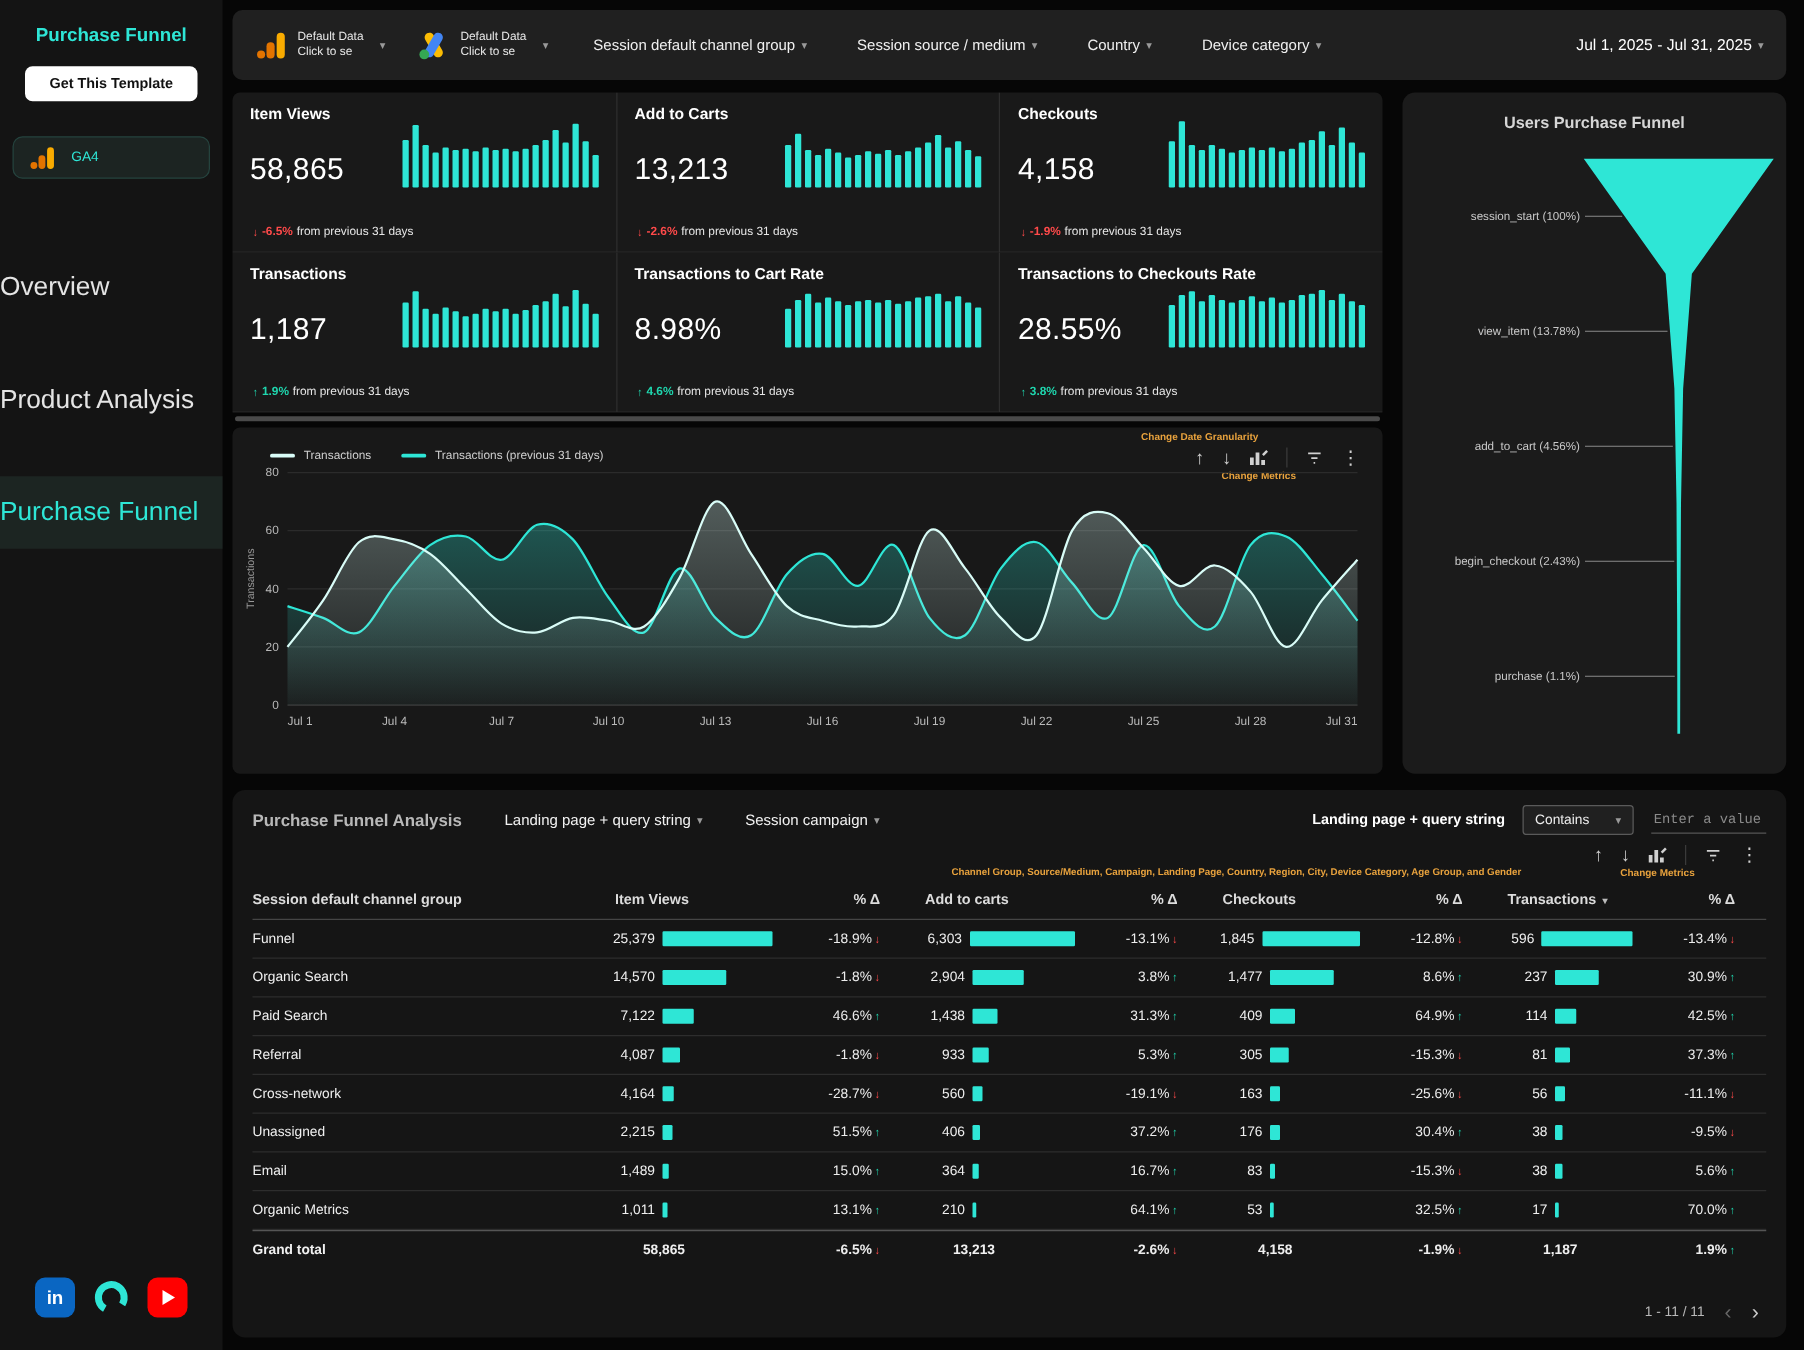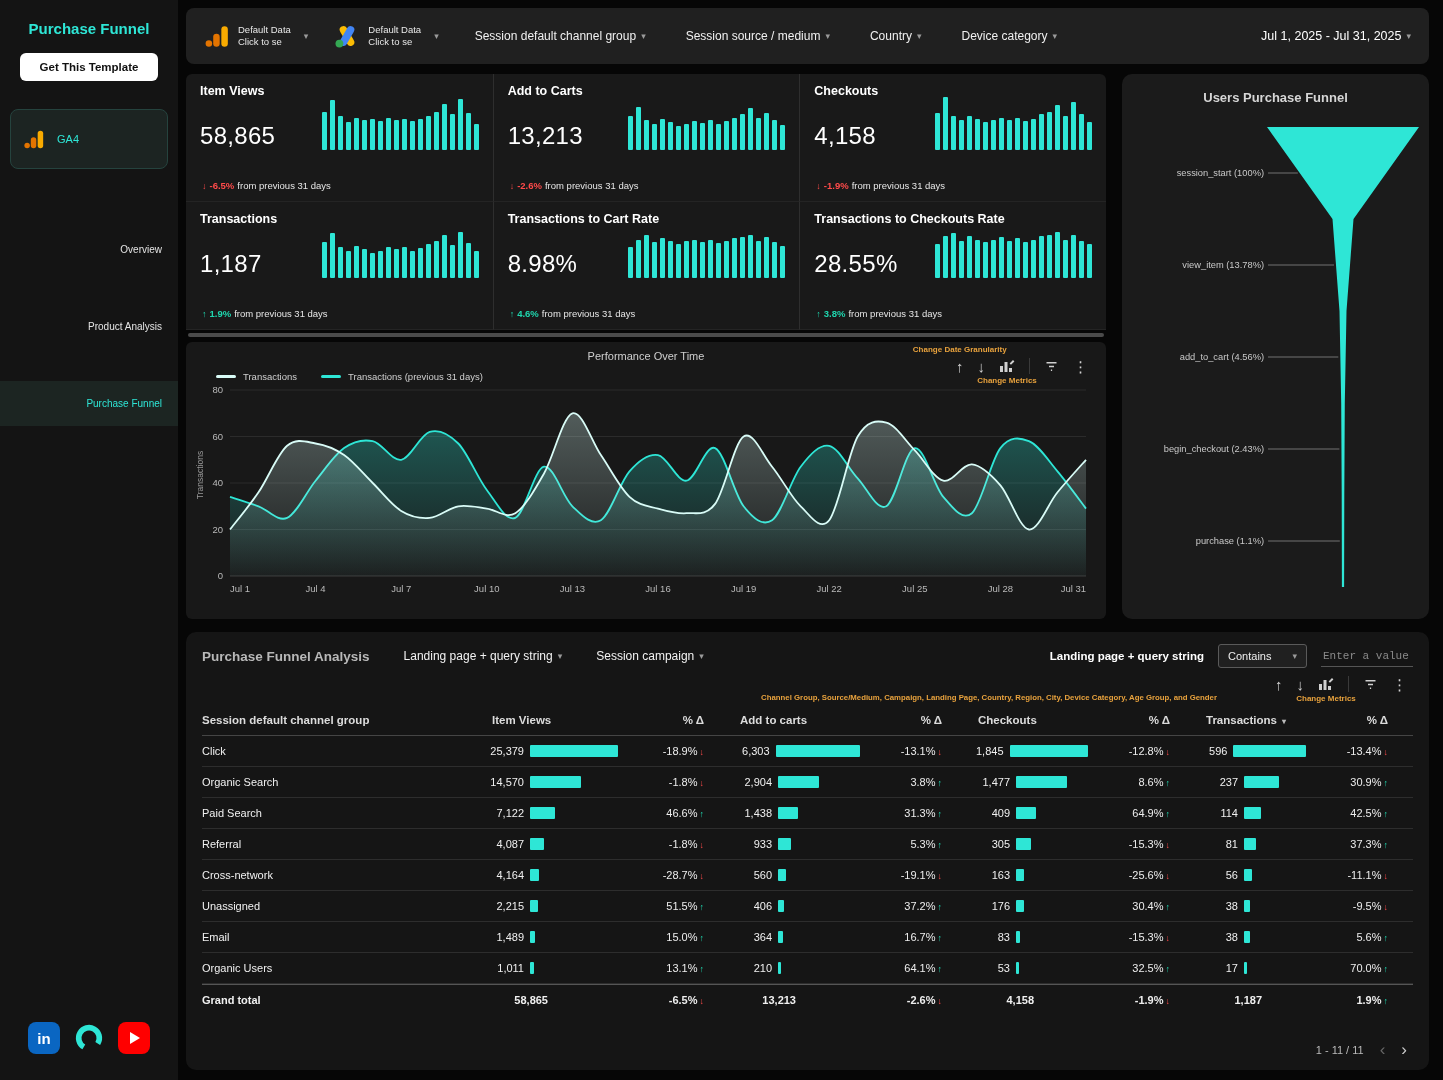--- a/index.html
+++ b/index.html
@@ -4,25 +4,25 @@
 <style>
 *{box-sizing:border-box;margin:0;padding:0}
 html,body{width:1443px;height:1080px}
 body{background:#060606;font-family:"Liberation Sans",sans-serif;color:#fff;overflow:hidden}
 .app{display:flex;height:100%}
 
 .sidebar{width:178px;background:#141414;flex-shrink:0;display:flex;flex-direction:column;padding-top:20px}
 .sb-title{color:#2ee6d6;font-size:15px;font-weight:bold;text-align:center;margin-bottom:16px}
 .tpl-btn{margin:0 20px;background:#fff;color:#111;border:none;border-radius:6px;font-size:11.5px;font-weight:bold;padding:8px 6px;cursor:pointer;font-family:inherit}
 .src-list{margin-top:28px;display:flex;flex-direction:column;gap:10px;padding:0 10px}
-.src-item{display:flex;align-items:center;gap:10px;padding:16px 10px;border-radius:8px;font-size:11px;color:#ececec;cursor:pointer}
+.src-item{display:flex;align-items:center;gap:10px;padding:3px 10px;border-radius:8px;font-size:11px;color:#ececec;cursor:pointer}
 .src-item.active{background:#1c2422;border:1px solid #25433e;color:#2ee6d6}
 .src-icon{width:26px;height:26px;display:flex;align-items:center;justify-content:center}
 .nav{margin-top:42px;display:flex;flex-direction:column}
-.nav-item{padding:17px 16px;margin:16px 0;text-align:right;font-size:10px;color:#e4e4e4;cursor:pointer}
+.nav-item{padding:17px 0;margin:16px 0;text-align:left;font-size:21px;color:#e4e4e4;cursor:pointer}
 .nav-item.active{background:#1c2522;color:#2ee6d6}
 .socials{margin-top:auto;display:flex;justify-content:center;align-items:center;gap:13px;padding-bottom:26px}
 .soc{width:32px;height:32px;border-radius:8px;display:flex;align-items:center;justify-content:center;cursor:pointer}
 .soc.li{background:#0a66c2;font-weight:bold;font-size:15px;color:#fff}
 .soc.yt{background:#f00}
 .yt-play{width:0;height:0;border-left:10px solid #fff;border-top:6px solid transparent;border-bottom:6px solid transparent;margin-left:2px}
 
 .main{flex:1;padding:8px 14px 10px 8px;display:flex;flex-direction:column}
 .topbar{height:56px;background:#202020;border-radius:8px;display:flex;align-items:center;padding:0 18px;margin-bottom:10px}
 .ds{display:flex;align-items:center;gap:8px;cursor:pointer;margin-right:26px}
@@ -377,21 +377,20 @@
                 <div style="height: 38.44px;"></div>
                 <div style="height: 43.4px;"></div>
                 <div style="height: 37.2px;"></div>
                 <div style="height: 34.1px;"></div>
               </div>
             </div>
           </div>
         <div class="hscroll"></div>
 
         <section class="perf">
-          <div class="perf-title">Performance Over Time</div>
           <div class="tools">
             <span class="tool">↑<span class="tool-sup">Change Date Granularity</span></span>
             <span class="tool">↓</span>
             <span class="tool">
               <svg width="16" height="16" viewBox="0 0 16 16" fill="#d0d0d0">
                   <rect x="1" y="8" width="3" height="6"></rect>
                   <rect x="5.5" y="4" width="3" height="10"></rect>
                   <rect x="10" y="10" width="3" height="4"></rect>
                   <path d="M10.6 5.4 L14 2 L15.4 3.4 L12 6.8 Z"></path>
                 </svg>
@@ -528,21 +527,21 @@
           <div class="th-delta">% Δ</div>
           <div class="th-metric">Add to carts</div>
           <div class="th-delta">% Δ</div>
           <div class="th-metric">Checkouts</div>
           <div class="th-delta">% Δ</div>
           <div class="th-metric"><span>Transactions</span><span class="sort-caret">▾</span></div>
           <div class="th-delta">% Δ</div>
         </div>
         <div id="tbl-body">
             <div class="tbl-row">
-              <div class="cell-channel">Click</div>
+              <div class="cell-channel">Funnel</div>
               <div class="cell-metric">
                 <span class="num">25,379</span>
                 <span class="bar" style="width:88px"></span>
               </div>
               <div class="cell-delta">-18.9%<span class="d-ar down">↓</span></div>
               <div class="cell-metric">
                 <span class="num">6,303</span>
                 <span class="bar" style="width:88px"></span>
               </div>
               <div class="cell-delta">-13.1%<span class="d-ar down">↓</span></div>
@@ -689,21 +688,21 @@
                 <span class="bar" style="width:4px"></span>
               </div>
               <div class="cell-delta">-15.3%<span class="d-ar down">↓</span></div>
               <div class="cell-metric">
                 <span class="num">38</span>
                 <span class="bar" style="width:6px"></span>
               </div>
               <div class="cell-delta">5.6%<span class="d-ar up">↑</span></div>
             </div>
             <div class="tbl-row">
-              <div class="cell-channel">Organic Users</div>
+              <div class="cell-channel">Organic Metrics</div>
               <div class="cell-metric">
                 <span class="num">1,011</span>
                 <span class="bar" style="width:4px"></span>
               </div>
               <div class="cell-delta">13.1%<span class="d-ar up">↑</span></div>
               <div class="cell-metric">
                 <span class="num">210</span>
                 <span class="bar" style="width:3px"></span>
               </div>
               <div class="cell-delta">64.1%<span class="d-ar up">↑</span></div>

